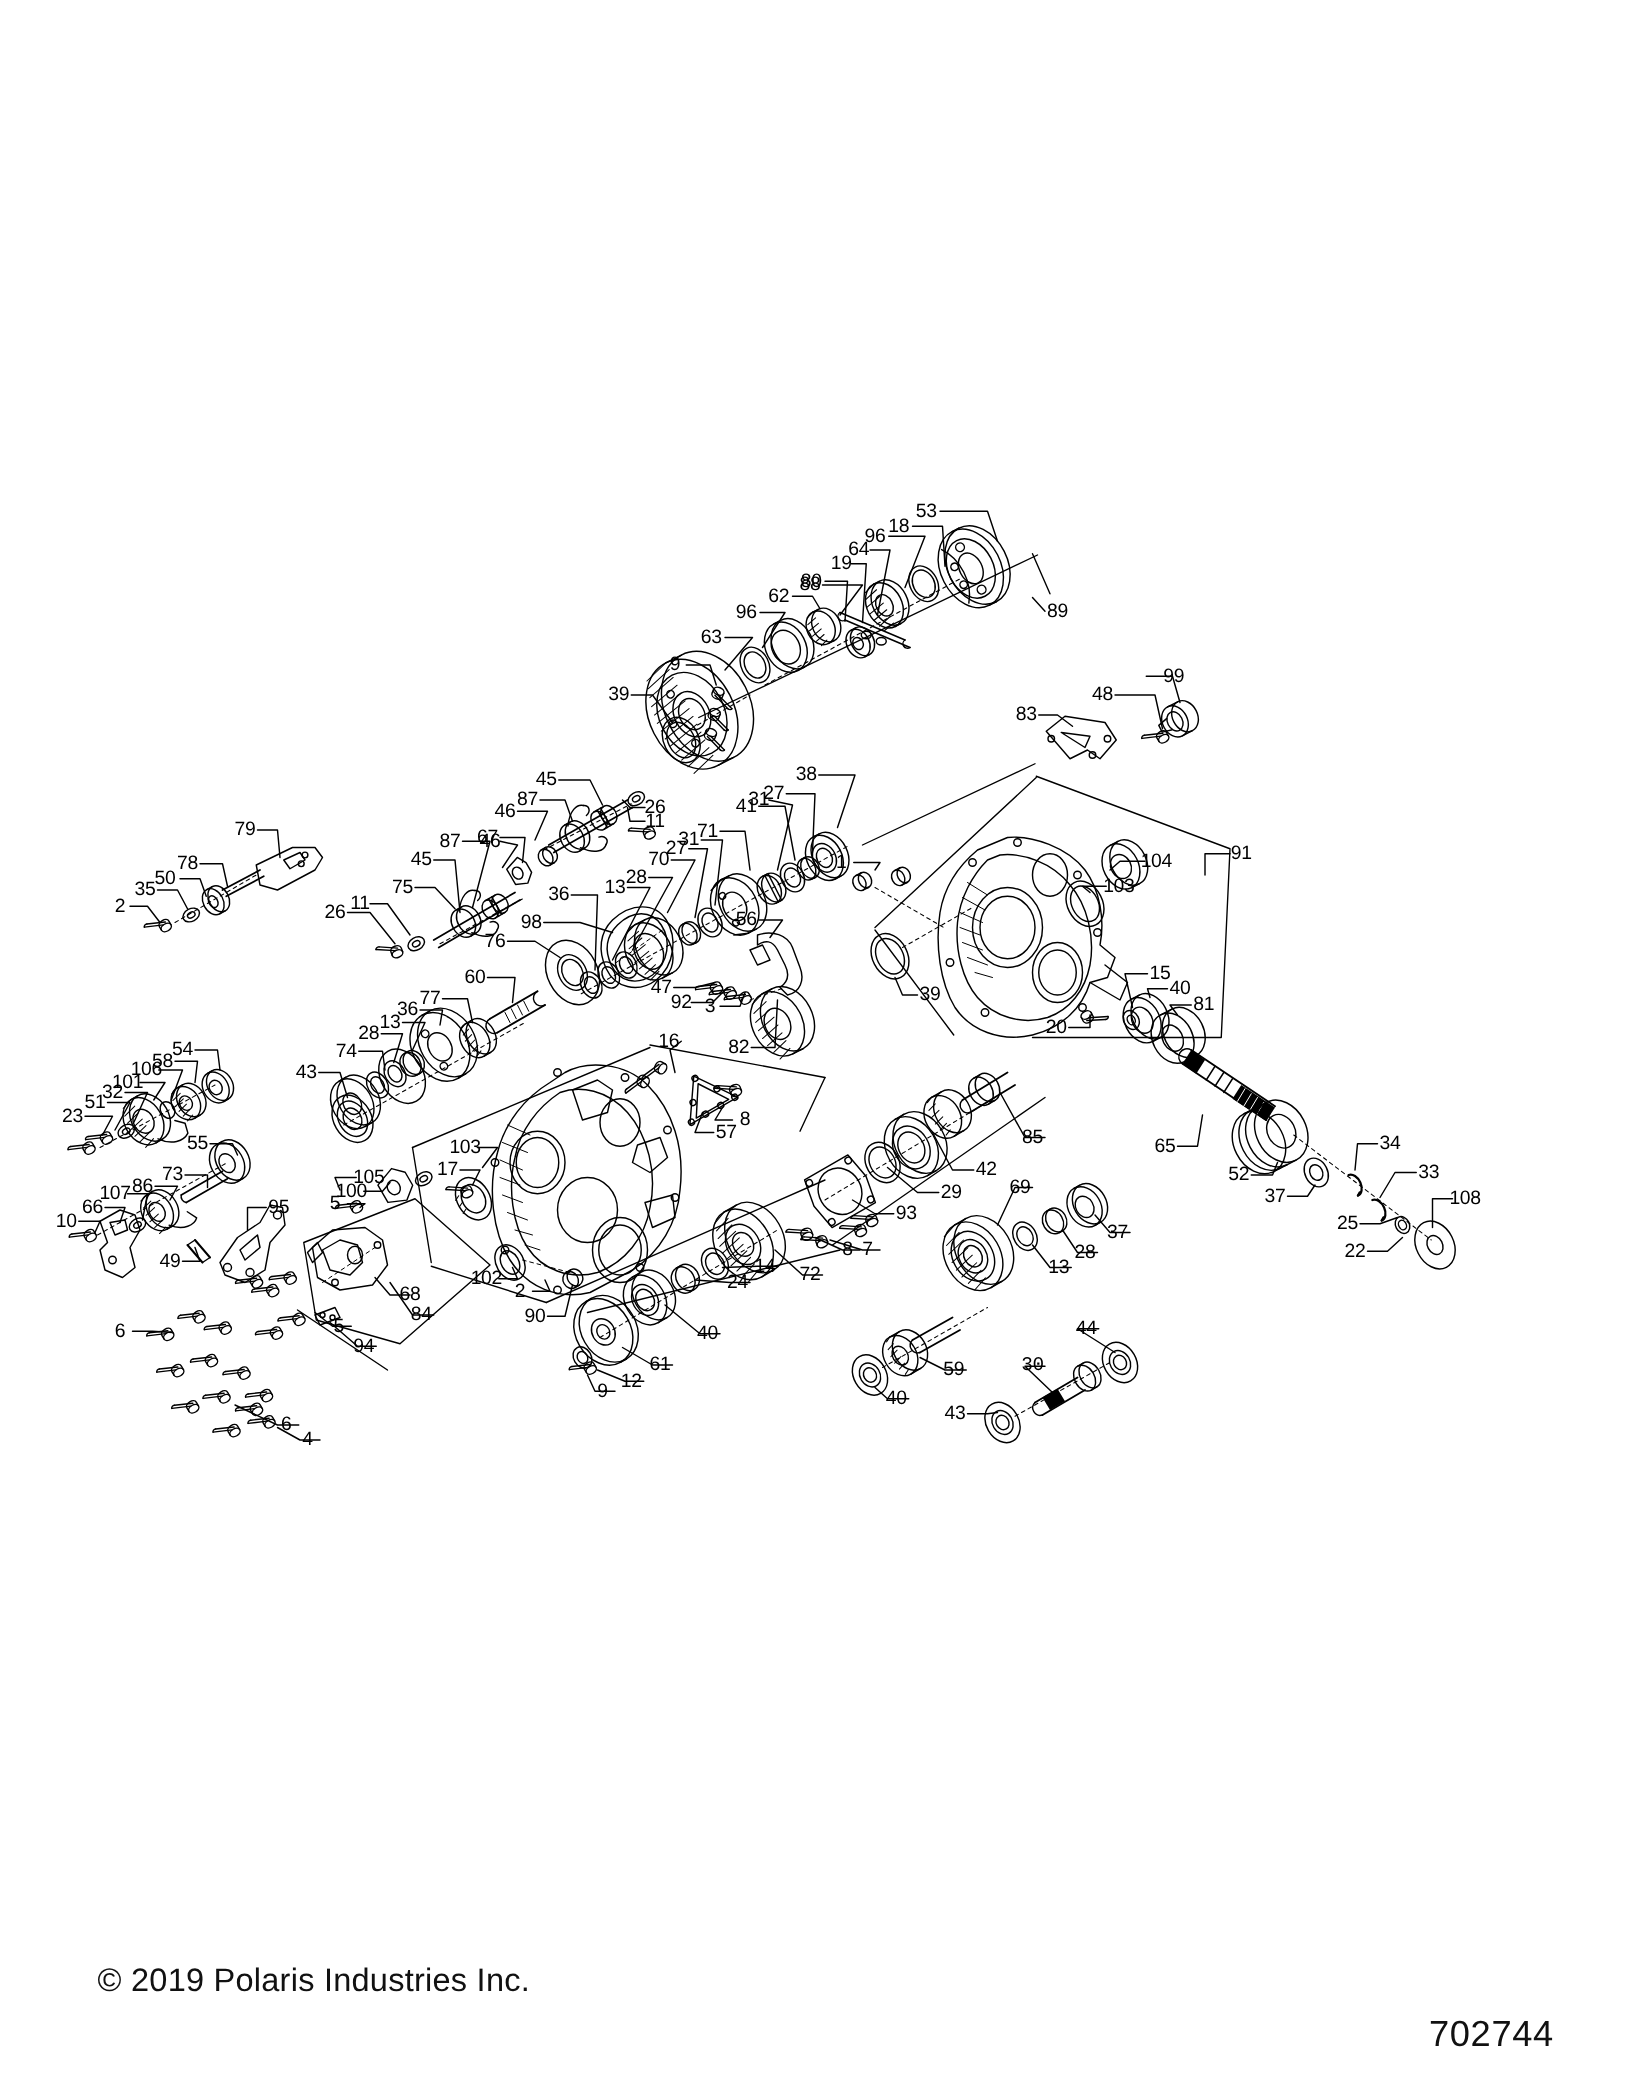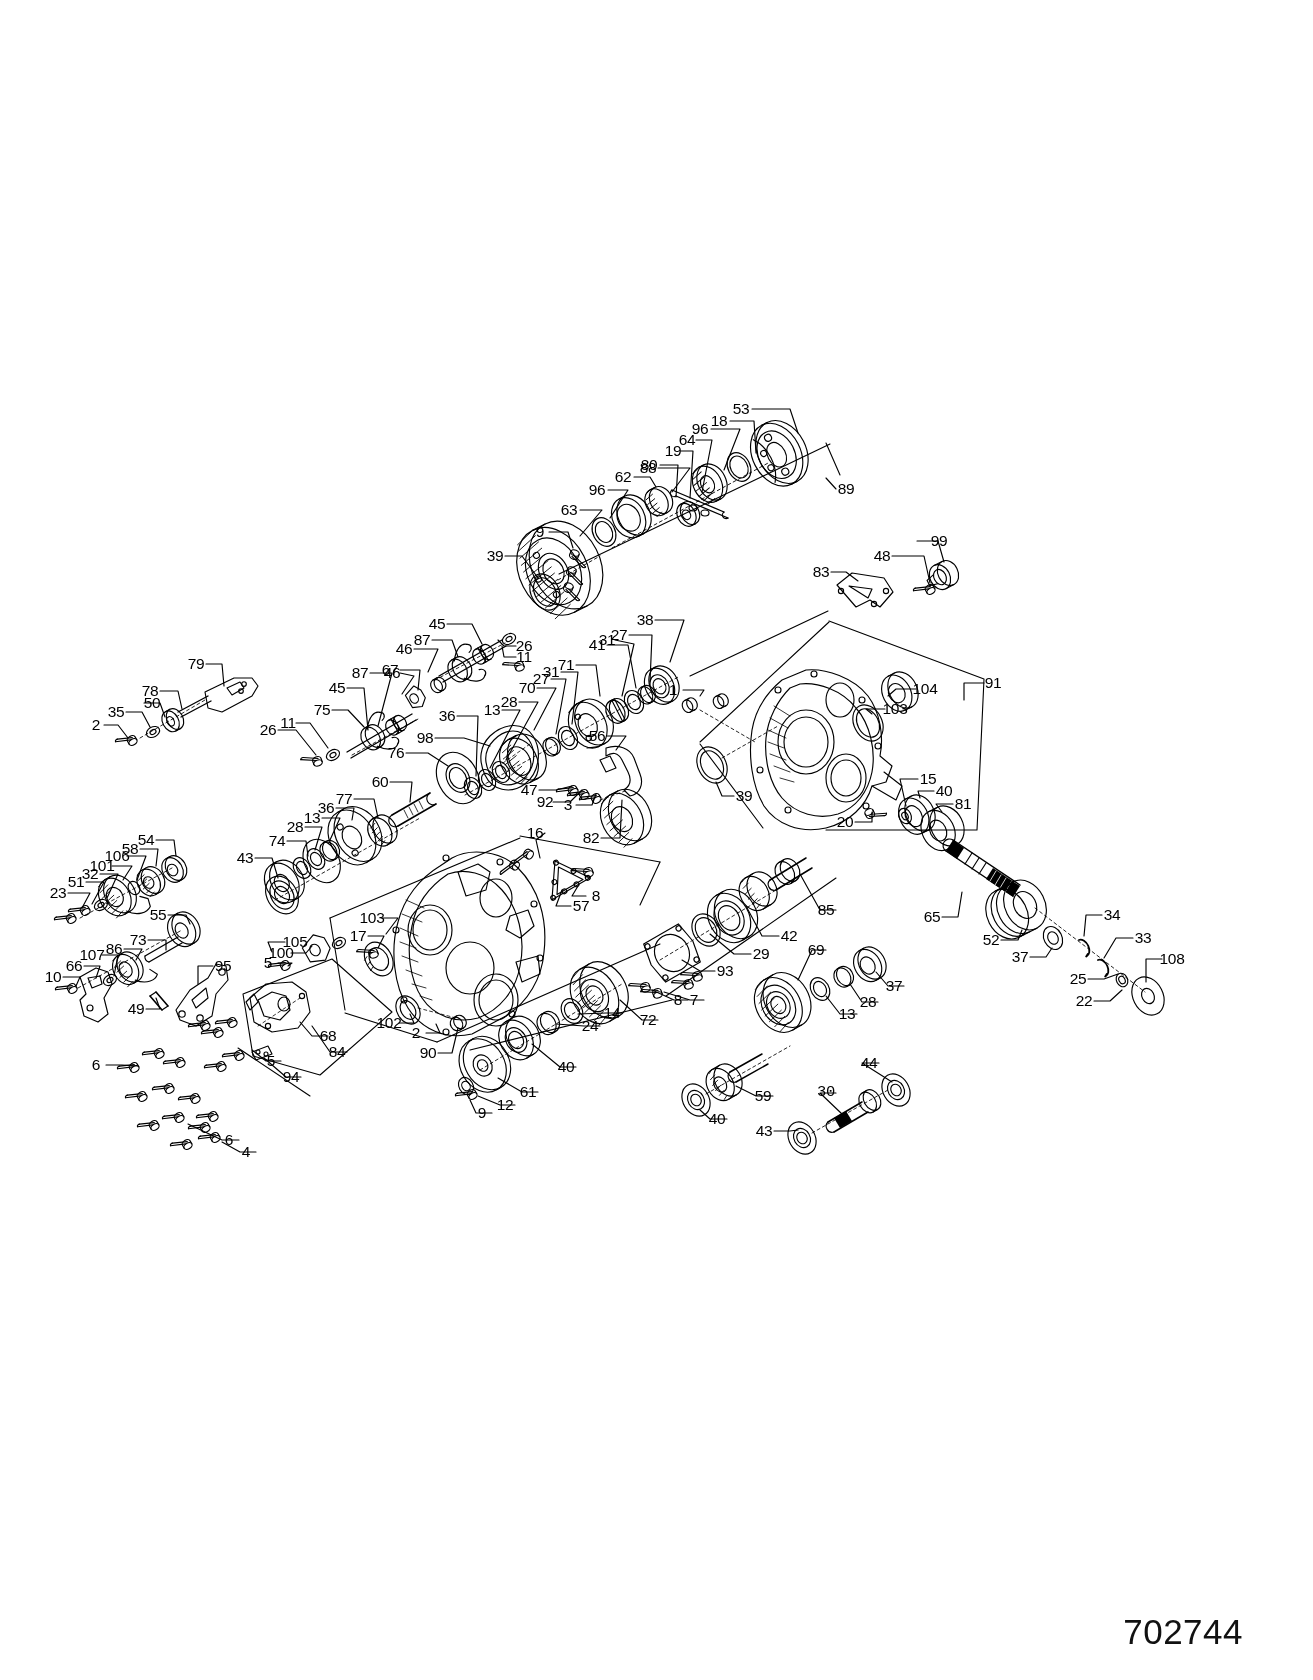--- a/index.html
+++ b/index.html
@@ -44,21 +44,21 @@
     top:1569px;
     font-size:26px;
     letter-spacing:0.2px;
     color:#111;
     white-space:nowrap;
   }
   #doc-number{
     position:absolute;
     right:70px;
     top:1612px;
-    font-size:35px;
+    font-size:29px;
     letter-spacing:0.5px;
     color:#111;
     white-space:nowrap;
   }
 </style>
 </head>
 <body>
 
 <div id="page">
 
@@ -1220,21 +1220,21 @@
       <div class="callout" style="left: 607px; top: 640px;">31</div>
       <div class="callout" style="left: 390px; top: 670px;">67</div>
       <div class="callout" style="left: 392px; top: 673px;">46</div>
       <div class="callout" style="left: 360px; top: 673px;">87</div>
       <div class="callout" style="left: 337px; top: 688px;">45</div>
       <div class="callout" style="left: 566px; top: 665px;">71</div>
       <div class="callout" style="left: 551px; top: 672px;">31</div>
       <div class="callout" style="left: 541px; top: 679px;">27</div>
       <div class="callout" style="left: 196px; top: 664px;">79</div>
       <div class="callout" style="left: 150px; top: 691px;">78</div>
-      <div class="callout" style="left: 152px; top: 703px;">50</div>
+      <div class="callout" style="left: 132px; top: 703px;">50</div>
       <div class="callout" style="left: 116px; top: 712px;">35</div>
       <div class="callout" style="left: 96px; top: 725px;">2</div>
       <div class="callout" style="left: 322px; top: 710px;">75</div>
       <div class="callout" style="left: 268px; top: 730px;">26</div>
       <div class="callout" style="left: 288px; top: 723px;">11</div>
       <div class="callout" style="left: 527px; top: 688px;">70</div>
       <div class="callout" style="left: 509px; top: 702px;">28</div>
       <div class="callout" style="left: 492px; top: 710px;">13</div>
       <div class="callout" style="left: 447px; top: 716px;">36</div>
       <div class="callout" style="left: 673px; top: 690px;">1</div>
@@ -1318,16 +1318,17 @@
       <div class="callout" style="left: 482px; top: 1113px;">9</div>
       <div class="callout" style="left: 763px; top: 1096px;">59</div>
       <div class="callout" style="left: 717px; top: 1119px;">40</div>
       <div class="callout" style="left: 869px; top: 1063px;">44</div>
       <div class="callout" style="left: 826px; top: 1093px; font-family: Liberation Mono, monospace;">30</div>
       <div class="callout" style="left: 764px; top: 1131px;">43</div>
       <div class="callout" style="left: 246px; top: 1152px;">4</div>
       <div class="callout" style="left: 229px; top: 1140px;">6</div>
     </div>
 
+  <div id="copyright">© 2019 Polaris Industries Inc.</div>
 
   <div id="doc-number">702744</div>
 
 </div>
 
 </body></html>

